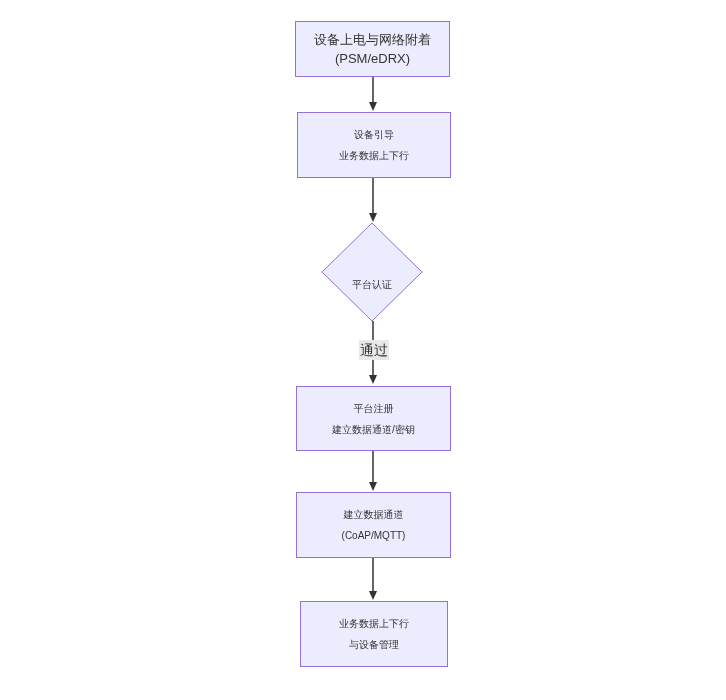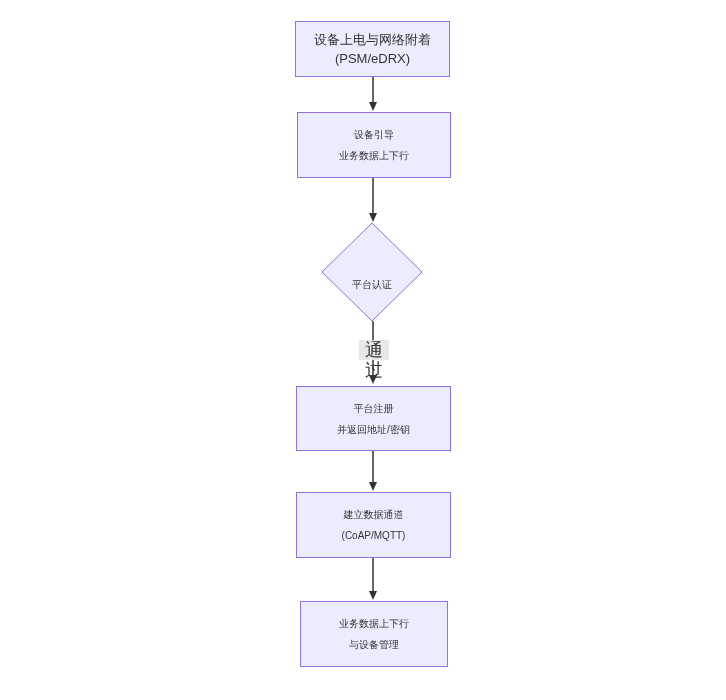--- a/index.html
+++ b/index.html
@@ -61,21 +61,21 @@
     font-size: 10px;
     line-height: 20px;
     color: var(--text);
   }
   .edge-label {
     position: absolute;
     left: 359px; top: 340px;
     width: 30px; height: 20px;
     background: var(--edge-label-bg);
     text-align: center;
-    font-size: 18px;
+    font-size: 14px;
     line-height: 20px;
     color: var(--text);
   }
 </style>
 </head>
 <body>
 
 <div class="canvas">
 
   <svg class="edges" width="726" height="700" viewBox="0 0 726 700">
@@ -103,21 +103,21 @@
     <div>设备引导</div>
     <div>业务数据上下行</div>
   </div>
 
   <div class="diamond-label">平台认证</div>
 
   <div class="edge-label">通过</div>
 
   <div class="node node-register">
     <div>平台注册</div>
-    <div>并返回地址/密钥</div>
+    <div>建立数据通道/密钥</div>
   </div>
 
   <div class="node node-business">
     <div>业务数据上下行</div>
     <div>与设备管理</div>
   </div>
 
   <div class="node node-channel">
     <div>建立数据通道</div>
     <div>(CoAP/MQTT)</div>

